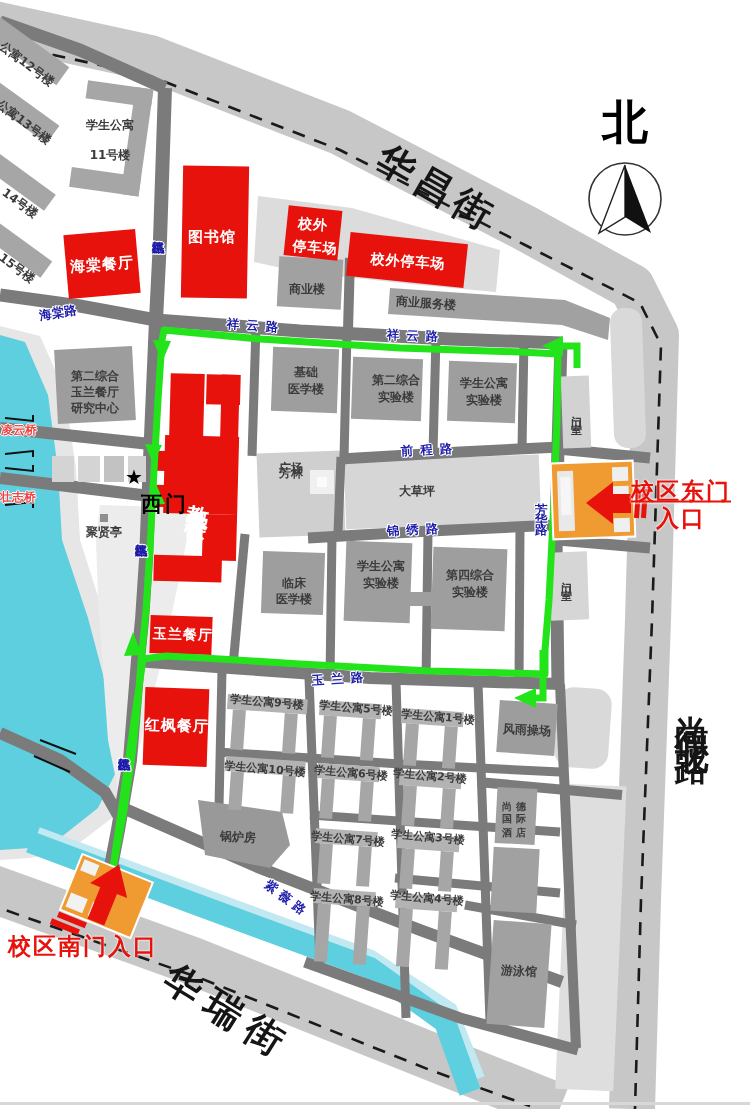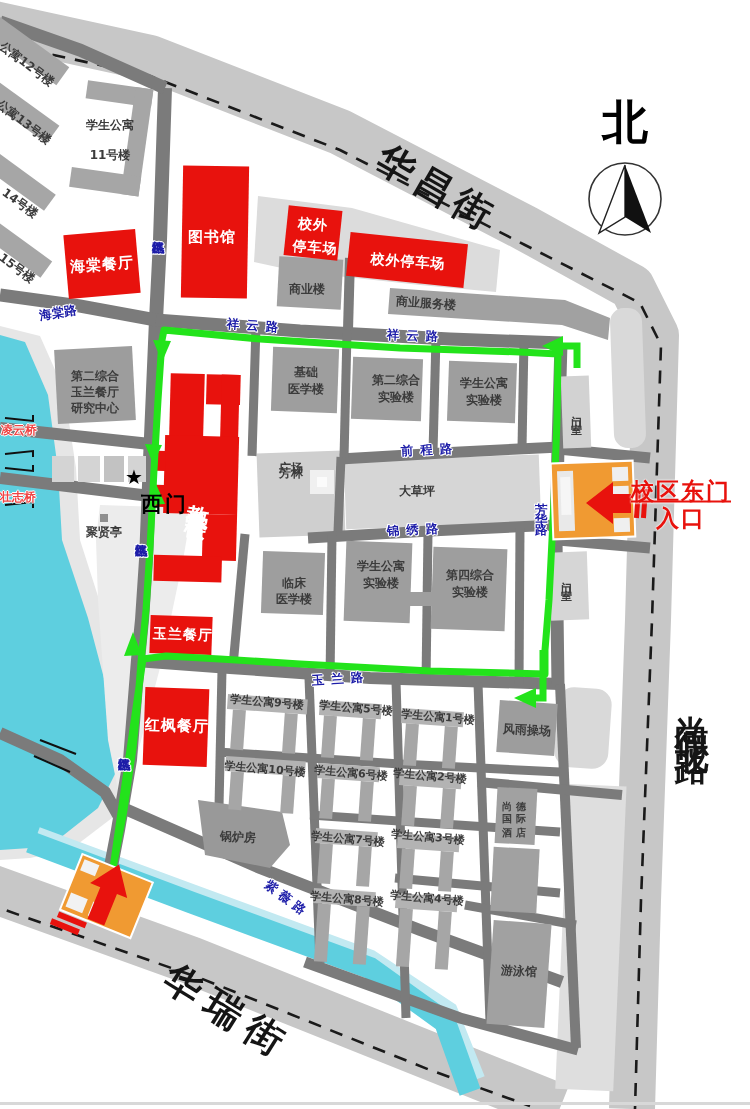--- a/index.html
+++ b/index.html
@@ -274,20 +274,21 @@
 <div class="lbl rl" style="left:416px;top:530px;transform:translate(-50%,-50%) rotate(-3deg);letter-spacing:7px;">锦绣路</div>
 <div class="lbl rl vert" style="left:541px;top:508px;letter-spacing:10px;">芳华路</div>
 <div class="lbl rl" style="left:341px;top:679px;transform:translate(-50%,-50%) rotate(-4deg);letter-spacing:7px;">玉兰路</div>
 <div class="lbl rl" style="left:287px;top:899px;transform:translate(-50%,-50%) rotate(37deg);letter-spacing:5px;">紫薇路</div>
 
 <div class="lbl bridge-lbl" style="left:19px;top:430px;">凌云桥</div>
 <div class="lbl bridge-lbl" style="left:18px;top:497px;">壮志桥</div>
 
 <div class="lbl gate" style="left:681px;top:491px;text-decoration:underline;">校区东门</div>
 <div class="lbl gate" style="left:681px;top:518px;">入口</div>
+<div class="lbl gate" style="left:83px;top:946px;">校区南门入口</div>
 <span class="lbl westgate-star" style="left:134px;top:477px;">★</span>
 <span class="lbl westgate-lbl" style="left:165px;top:476px;margin-top:28px;">西门</span>
 
 <div class="lbl rbl lg" style="left:102px;top:265px;transform:translate(-50%,-50%) rotate(-4deg);">海棠餐厅</div>
 <div class="lbl rbl lg" style="left:212px;top:237px;">图书馆</div>
 <div class="lbl rbl" style="left:313px;top:224px;transform:translate(-50%,-50%) rotate(4deg);">校外</div>
 <div class="lbl rbl" style="left:315px;top:247px;transform:translate(-50%,-50%) rotate(4deg);">停车场</div>
 <div class="lbl rbl" style="left:408px;top:261px;transform:translate(-50%,-50%) rotate(4deg);">校外停车场</div>
 <div class="lbl teach vert" style="left:201px;top:495px;transform:translate(-50%,-50%) rotate(9deg);">教学楼</div>
 <div class="lbl rbl" style="left:183px;top:634px;transform:translate(-50%,-50%) rotate(2deg);">玉兰餐厅</div>

